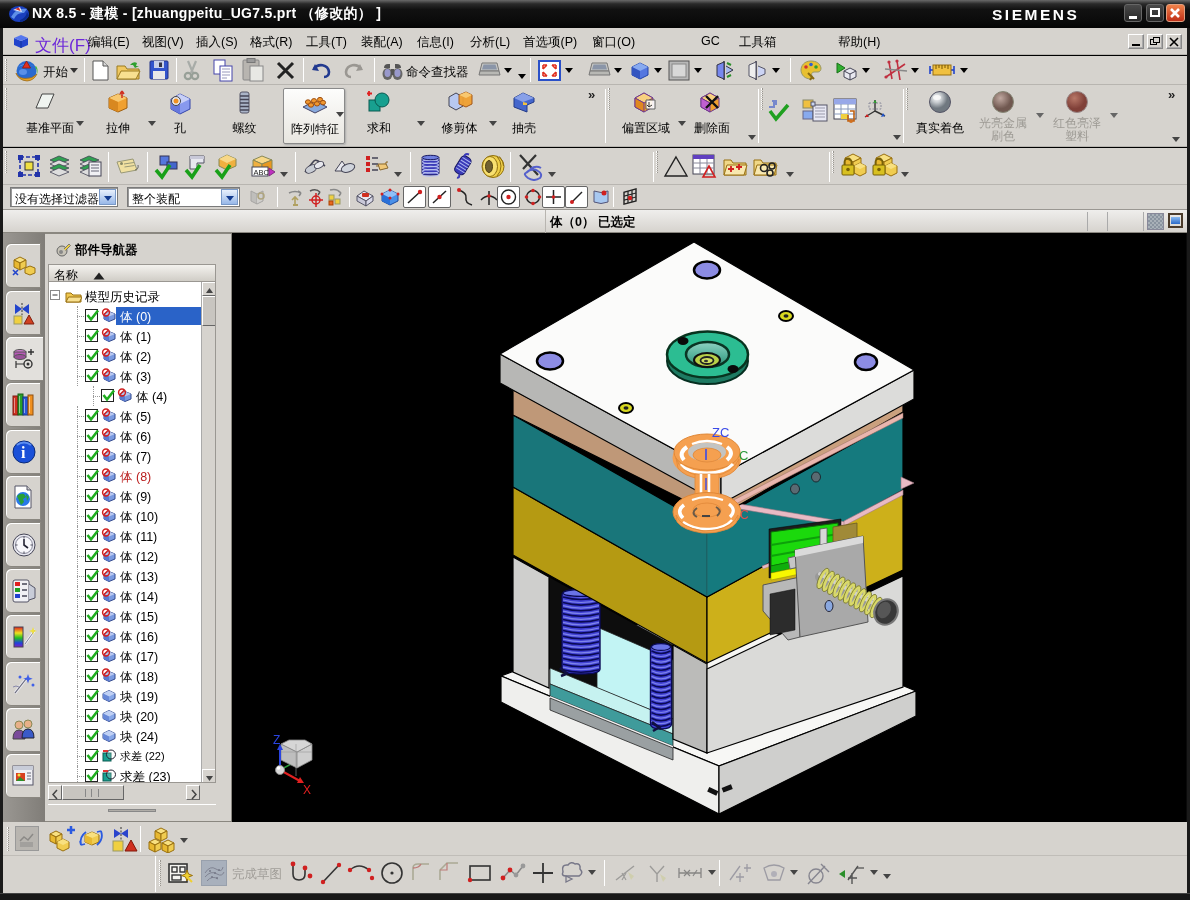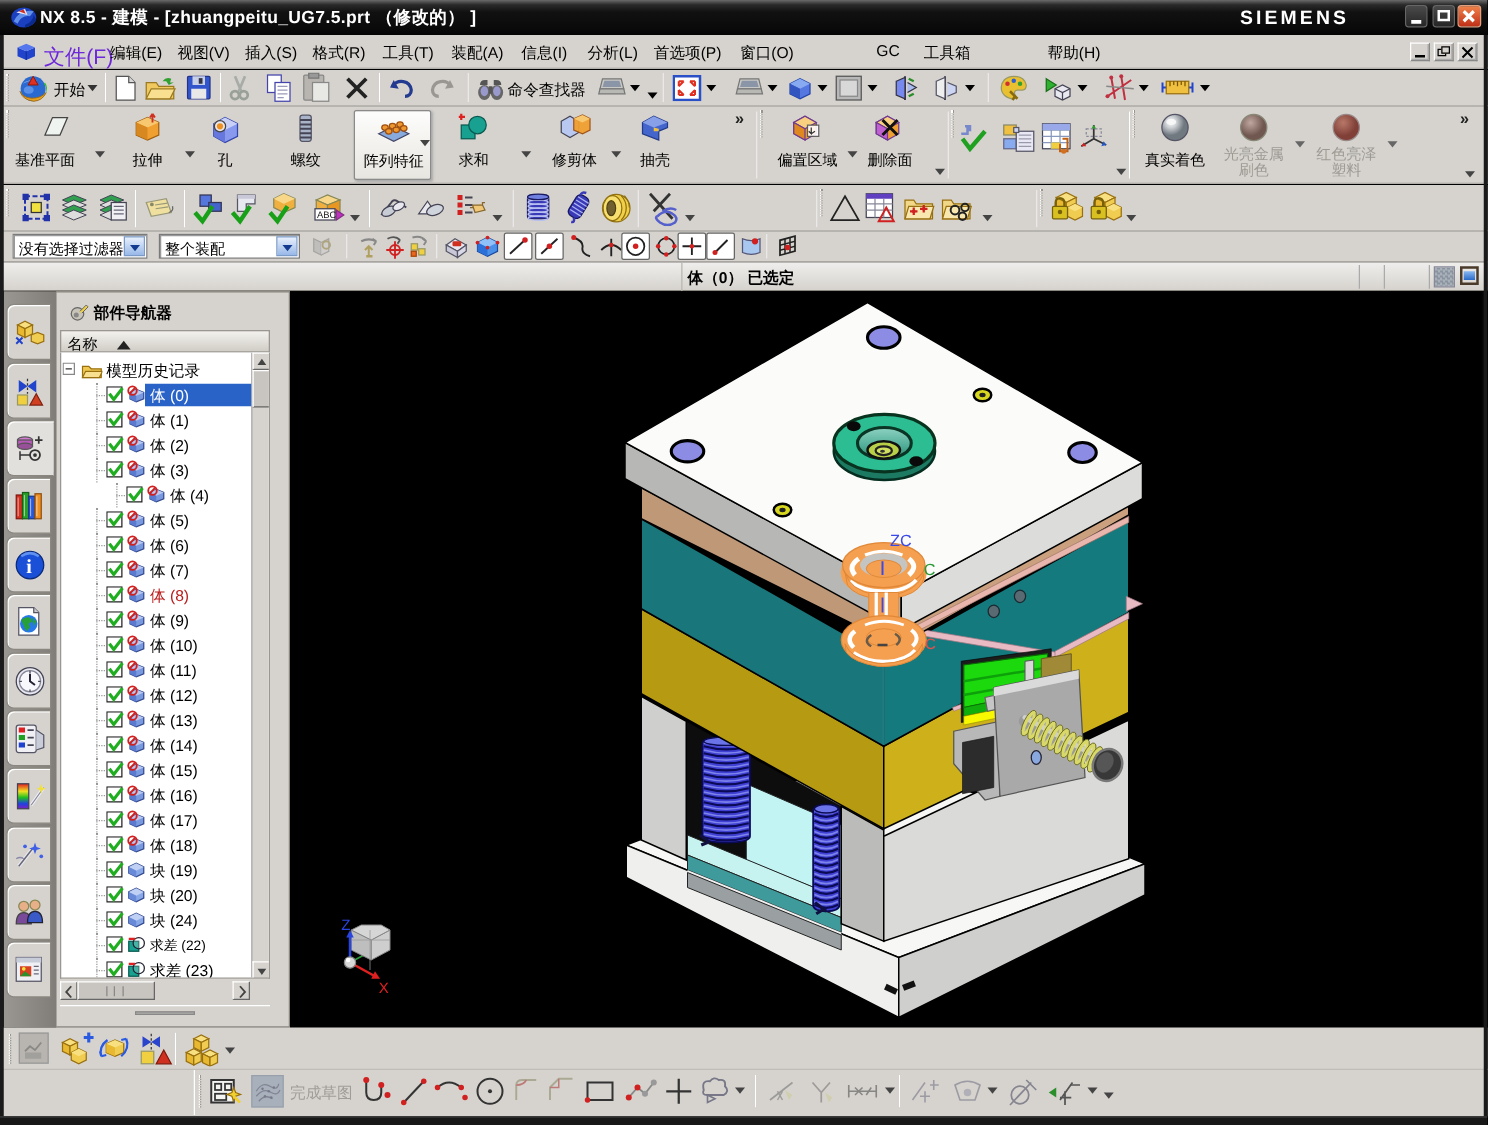--- a/index.html
+++ b/index.html
@@ -201,21 +201,21 @@
       <path d="M8 4 v4 M11 4 v3 M14 4 v4 M17 4 v3 M20 4 v4" stroke="#775500"></path>
     </svg>
     <span class="dd abs" style="left:960px;top:12px;"></span>
   </div>
 <div class="abs tb" style="left:0;top:85px;width:1190px;height:62px;border-bottom:1px solid #b8b5b0;">
     <div class="abs" style="left:5px;top:3px;width:2px;height:22px;border-left:1px dotted #fff;border-right:1px dotted #98958f;"></div>
     <div class="abs" style="left:12px;top:3px;width:62px;height:56px;">
       <div class="abs" style="left:0;top:2px;width:62px;height:26px;text-align:center;"><svg width="26" height="24">
           <path d="M6 18 L12 4 L24 4 L18 18 Z" fill="#f0f4f0" stroke="#444"></path>
         </svg></div>
-      <div class="abs" style="left:0;top:32px;width:62px;text-align:left;font-size:12px;color:#000;">基准平面</div>
+      <div class="abs" style="left:0;top:32px;width:62px;text-align:right;font-size:12px;color:#000;">基准平面</div>
     </div>
     <span class="dd abs" style="left:76px;top:36px;border-top-color:#444;"></span>
     <div class="abs" style="left:92px;top:3px;width:52px;height:56px;">
       <div class="abs" style="left:0;top:2px;width:52px;height:26px;text-align:center;"><svg width="26" height="26">
           <path d="M4 8 L13 4 L22 8 L22 18 L13 22 L4 18 Z" fill="#f0a030" stroke="#a06010"></path>
           <path d="M4 8 L13 12 L22 8 L13 4 Z" fill="#f8c870"></path>
           <path d="M13 12 L13 22 L4 18 L4 8 Z" fill="#d88820"></path>
           <path d="M17 8 L17 1 M17 1 L15 4 M17 1 L19 4" stroke="#d03020" stroke-width="1.5" fill="none"></path>
         </svg></div>
       <div class="abs" style="left:0;top:32px;width:52px;text-align:center;font-size:12px;color:#000;">拉伸</div>

